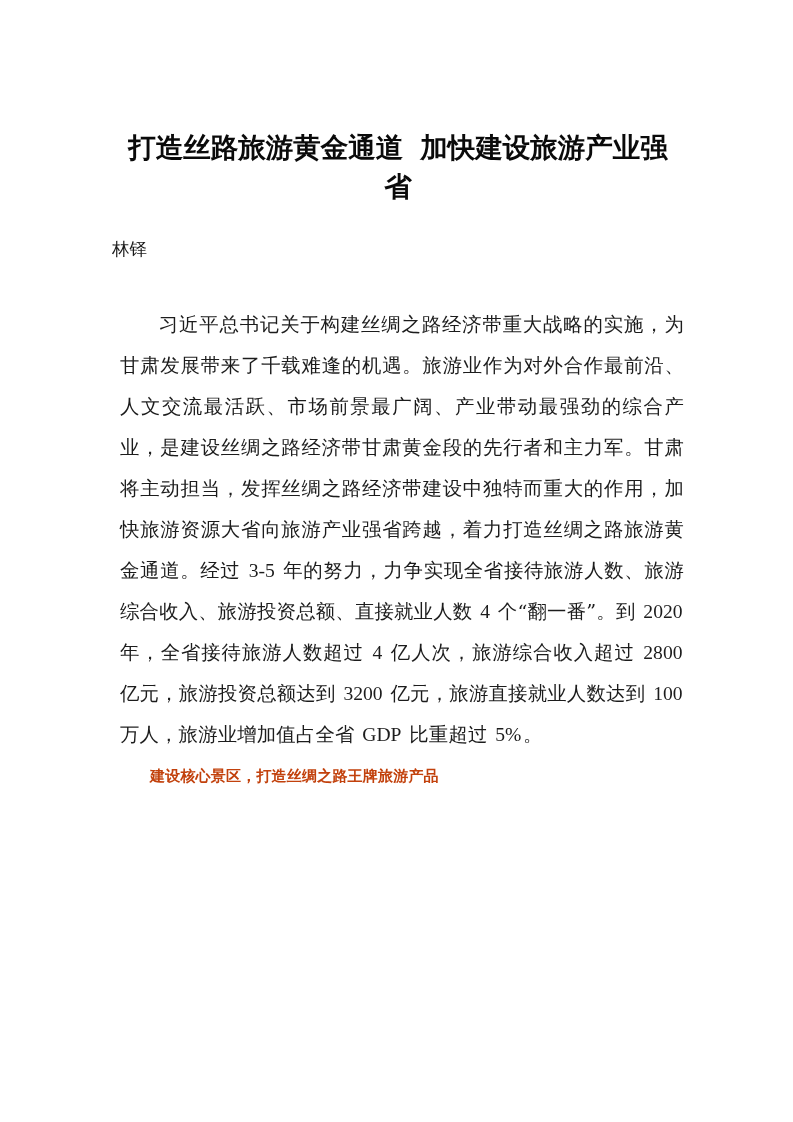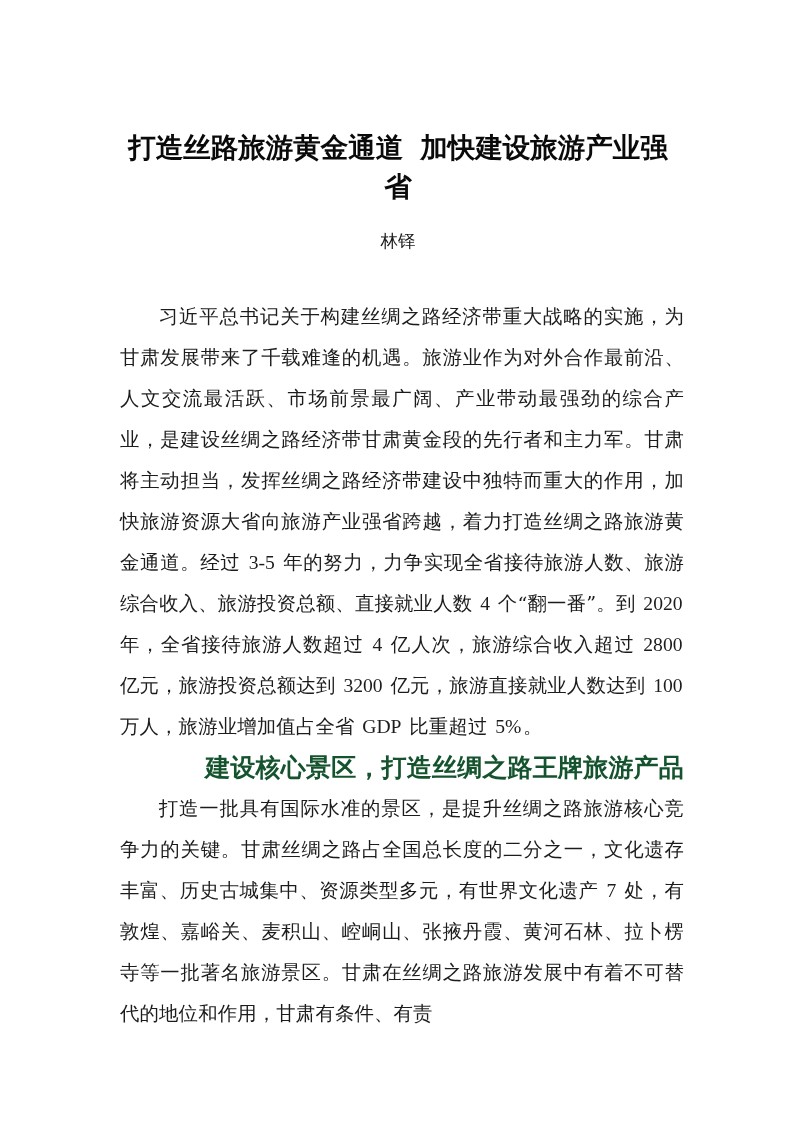--- a/index.html
+++ b/index.html
@@ -47,22 +47,21 @@
   }
   .title-gap {
     display: inline-block;
     width: 17px;
   }
 
   .doc-author {
     font-family: "DejaVu Serif", "Liberation Serif", serif;
     font-size: 17.5px;
     line-height: 26px;
-    text-align: center;
-    margin: 22px 0 0 0;
+    margin: 30px 0 0 0;
     color: #1a1a1a;
   }
 
   
   .body-block {
     margin-top: 42px;
     margin-left: 8px;
   }
 
   p.para {
@@ -84,45 +83,44 @@
     font-family: "Liberation Serif", "DejaVu Serif", serif;
     font-size: 19.6px;
     letter-spacing: 0;
     padding: 0 1.5px;
   }
 
   
   h2.section-heading {
     font-family: "Liberation Sans", "DejaVu Sans", sans-serif;
     font-weight: bold;
-    font-size: 25px;
+    font-size: 15px;
     line-height: 41px;
     margin: 0;
     text-indent: 2em;
-    text-align: right;
-    color: #14532d;
+    text-align: left;
+    color: #c2410c;
     letter-spacing: 0.2px;
   }
 </style>
 </head>
 <body>
 
 <div id="page">
 
   <div class="column">
 
     <h1 class="doc-title"><span>打造丝路旅游黄金通道</span><span class="title-gap"></span><span>加快建设旅游产业</span><span>强省</span></h1>
 
     <div class="doc-author">林铎</div>
 
     <div class="body-block">
 
       <p class="para">习近平总书记关于构建丝绸之路经济带重大战略的实施，为甘肃发展带来了千载难逢的机遇。旅游业作为对外合作最前沿、人文交流最活跃、市场前景最广阔、产业带动最强劲的综合产业，是建设丝绸之路经济带甘肃黄金段的先行者和主力军。甘肃将主动担当，发挥丝绸之路经济带建设中独特而重大的作用，加快旅游资源大省向旅游产业强省跨越，着力打造丝绸之路旅游黄金通道。经过 <span class="lat">3-5</span> 年的努力，力争实现全省接待旅游人数、旅游综合收入、旅游投资总额、直接就业人数 <span class="lat">4</span> 个“翻一番”。到 <span class="lat">2020</span> 年，全省接待旅游人数超过 <span class="lat">4</span> 亿人次，旅游综合收入超过 <span class="lat">2800</span> 亿元，旅游投资总额达到 <span class="lat">3200</span> 亿元，旅游直接就业人数达到 <span class="lat">100</span> 万人，旅游业增加值占全省 <span class="lat">GDP</span> 比重超过 <span class="lat">5%</span>。</p>
 
       <h2 class="section-heading">建设核心景区，打造丝绸之路王牌旅游产品</h2>
 
-      <p class="para">打造一批具有国际水准的景区，是提升丝绸之路旅游核心竞争力的关键。甘肃丝绸之路占全国总长度的二分之一，文化遗存丰富、历史古城集中、资源类型多元，有世界文化遗产 <span class="lat">7</span> 处，有敦煌、嘉峪关、麦积山、崆峒山、张掖丹霞、黄河石林、拉卜楞寺等一批著名旅游景区。甘肃在丝绸之路旅游发展中有着不可替代的地位和作用，甘肃有条件、有责</p>
 
     </div>
 
   </div>
 
 </div>
 
 </body></html>

